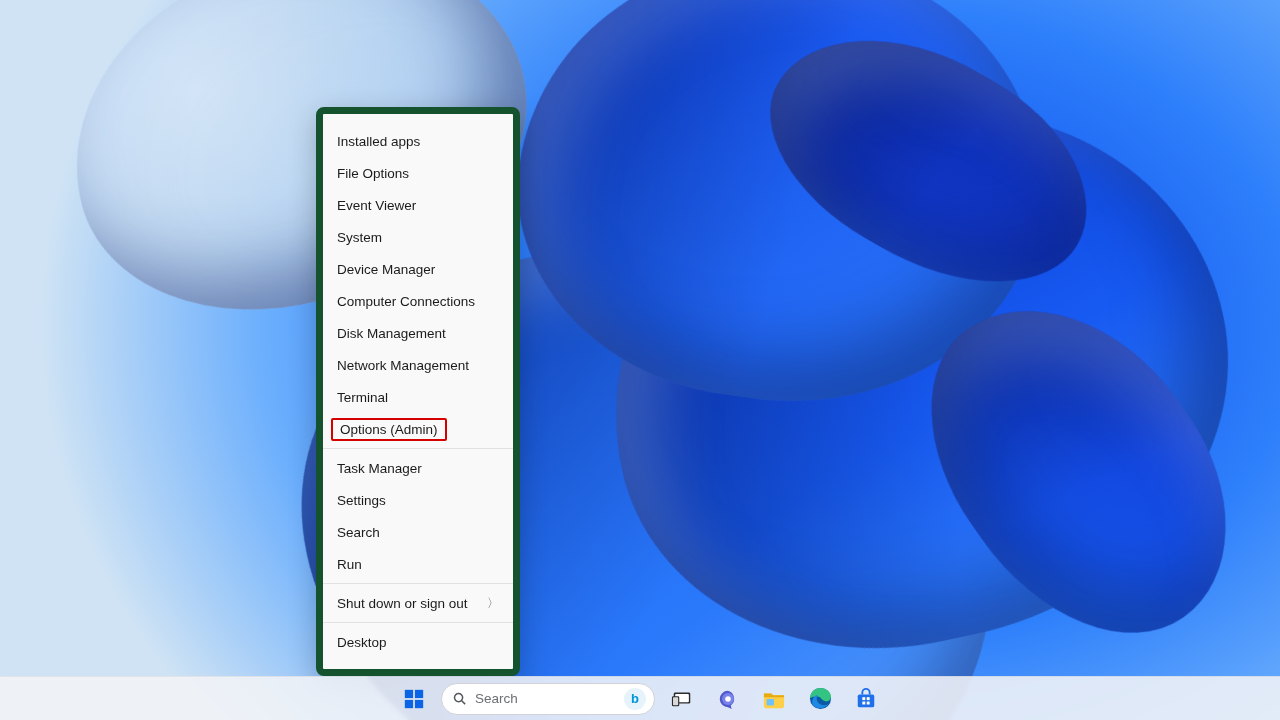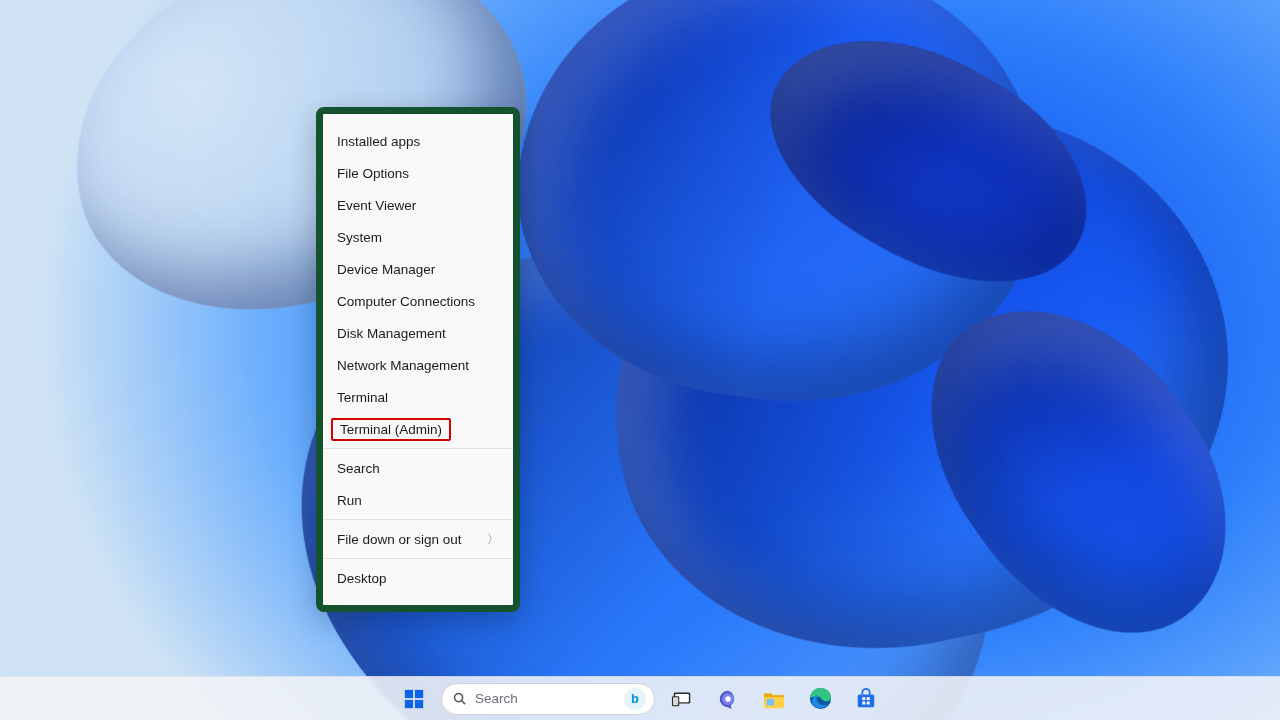--- a/index.html
+++ b/index.html
@@ -144,32 +144,38 @@
   <div class="item">
       <span>Disk Management</span>
     </div>
   <div class="item">
       <span>Network Management</span>
     </div>
   <div class="item">
       <span>Terminal</span>
     </div>
   <div class="item highlighted-wrap" style="padding:0 8px;">
-    <span class="highlighted">Terminal (Admin)</span>
+    <span class="highlighted">Options (Admin)</span>
   </div>
   <div class="sep"></div>
   <div class="item">
+      <span>Task Manager</span>
+    </div>
+  <div class="item">
+      <span>Settings</span>
+    </div>
+  <div class="item">
       <span>Search</span>
     </div>
   <div class="item">
       <span>Run</span>
     </div>
   <div class="sep"></div>
   <div class="item">
-    <span>File down or sign out</span>
+    <span>Shut down or sign out</span>
     <span class="chevron">〉</span>
   </div>
   <div class="sep"></div>
   <div class="item">
       <span>Desktop</span>
     </div>
 </div>
 
 <div class="taskbar">
 

